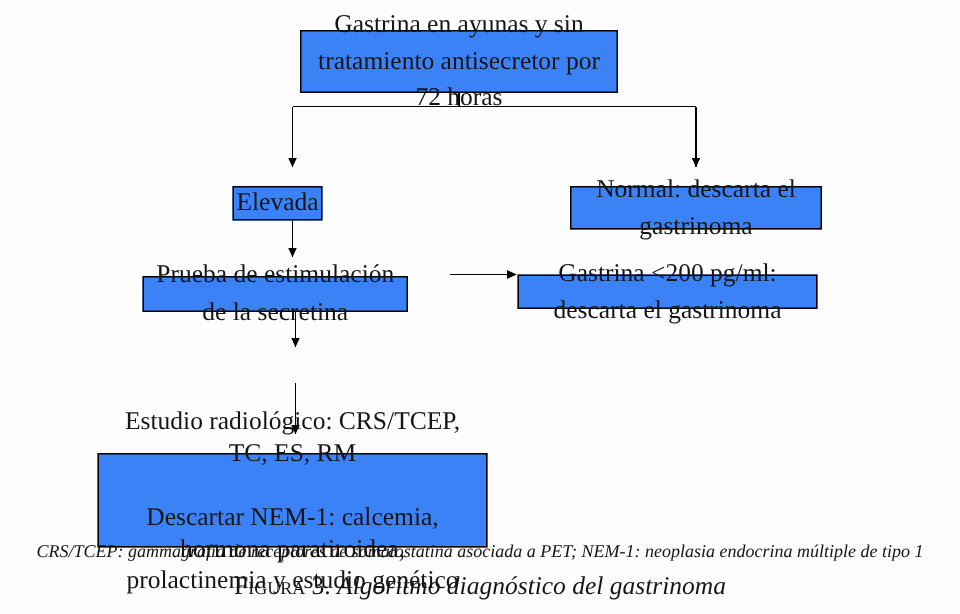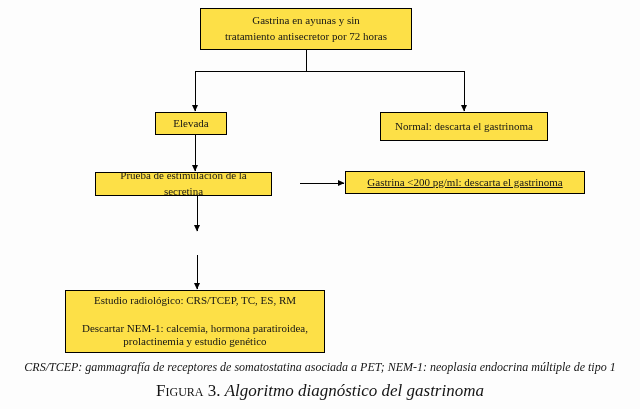--- a/index.html
+++ b/index.html
@@ -12,30 +12,31 @@
     overflow: hidden;
   }
   .canvas { position: relative; width: 640px; height: 409px; }
 
   .connectors { position: absolute; left: 0; top: 0; pointer-events: none; }
   .connectors line { stroke: #000; stroke-width: 1; shape-rendering: crispEdges; }
 
   .node {
     position: absolute;
     border: 1px solid #000;
-    background: #fde047;
+    background: #3b82f6;
     display: flex;
     align-items: center;
     justify-content: center;
     text-align: center;
-    font-size: 11px;
+    font-size: 17px;
     line-height: 1.45;
     white-space: pre-line;
     padding: 1px 4px;
     box-sizing: border-box;
+    margin-top: 12px;
   }
   .node-workup { line-height: 1.25; }
 
   .abbrev {
     position: absolute;
     left: 0; right: 0; top: 360px;
     text-align: center;
     font-style: italic;
     font-size: 12px;
     white-space: nowrap;
@@ -66,27 +67,27 @@
     <line x1="464" y1="71" x2="464" y2="111" marker-end="url(#ah)"></line>
     <line x1="195" y1="135" x2="195" y2="171" marker-end="url(#ah)"></line>
     <line x1="300" y1="183" x2="344" y2="183" marker-end="url(#ah)"></line>
     <line x1="197" y1="196" x2="197" y2="231" marker-end="url(#ah)"></line>
     <line x1="197" y1="255" x2="197" y2="289" marker-end="url(#ah)"></line>
   </svg>
 
   <div class="node" style="left:200px; top:8px; width:212px; height:42px;">Gastrina en ayunas y sin
 tratamiento antisecretor por 72 horas</div>
 
-  <div class="node" style="left:155px; top:112px; width:72px; height:23px;">Elevada</div>
+  <div class="node" style="left:155px; top:112px; width:60px; height:23px;">Elevada</div>
 
   <div class="node" style="left:380px; top:112px; width:168px; height:29px;">Normal: descarta el gastrinoma</div>
 
   <div class="node" style="left:95px; top:172px; width:177px; height:24px;">Prueba de estimulación de la secretina</div>
 
-  <div class="node" style="left:345px; top:171px; width:240px; height:23px;text-decoration:underline;">Gastrina &lt;200 pg/ml: descarta el gastrinoma</div>
+  <div class="node" style="left:345px; top:171px; width:200px; height:23px;">Gastrina &lt;200 pg/ml: descarta el gastrinoma</div>
 
 
   <div class="node node-workup" style="left:65px; top:290px; width:260px; height:63px;">Estudio radiológico: CRS/TCEP, TC, ES, RM
 
 Descartar NEM-1: calcemia, hormona paratiroidea,
 prolactinemia y estudio genético</div>
 
   <div class="abbrev">CRS/TCEP: gammagrafía de receptores de somatostatina asociada a PET; NEM-1: neoplasia endocrina múltiple de tipo 1</div>
 
   <div class="figline">

